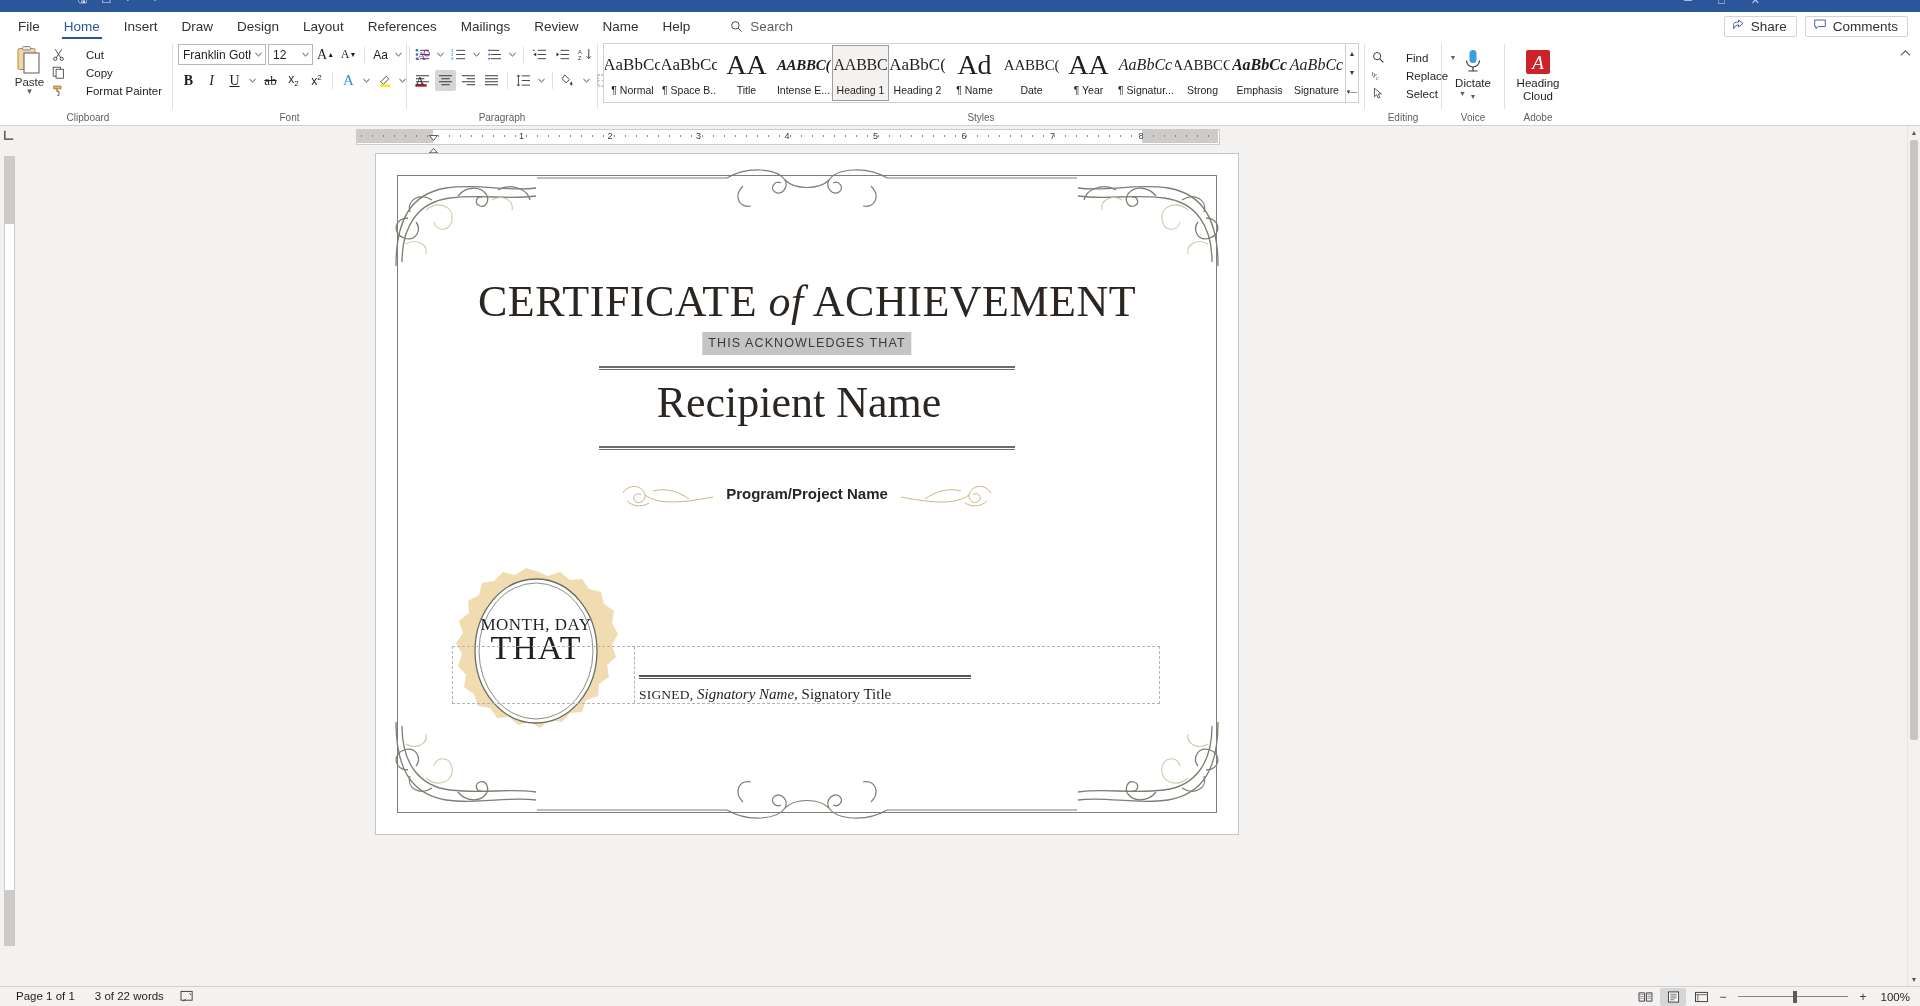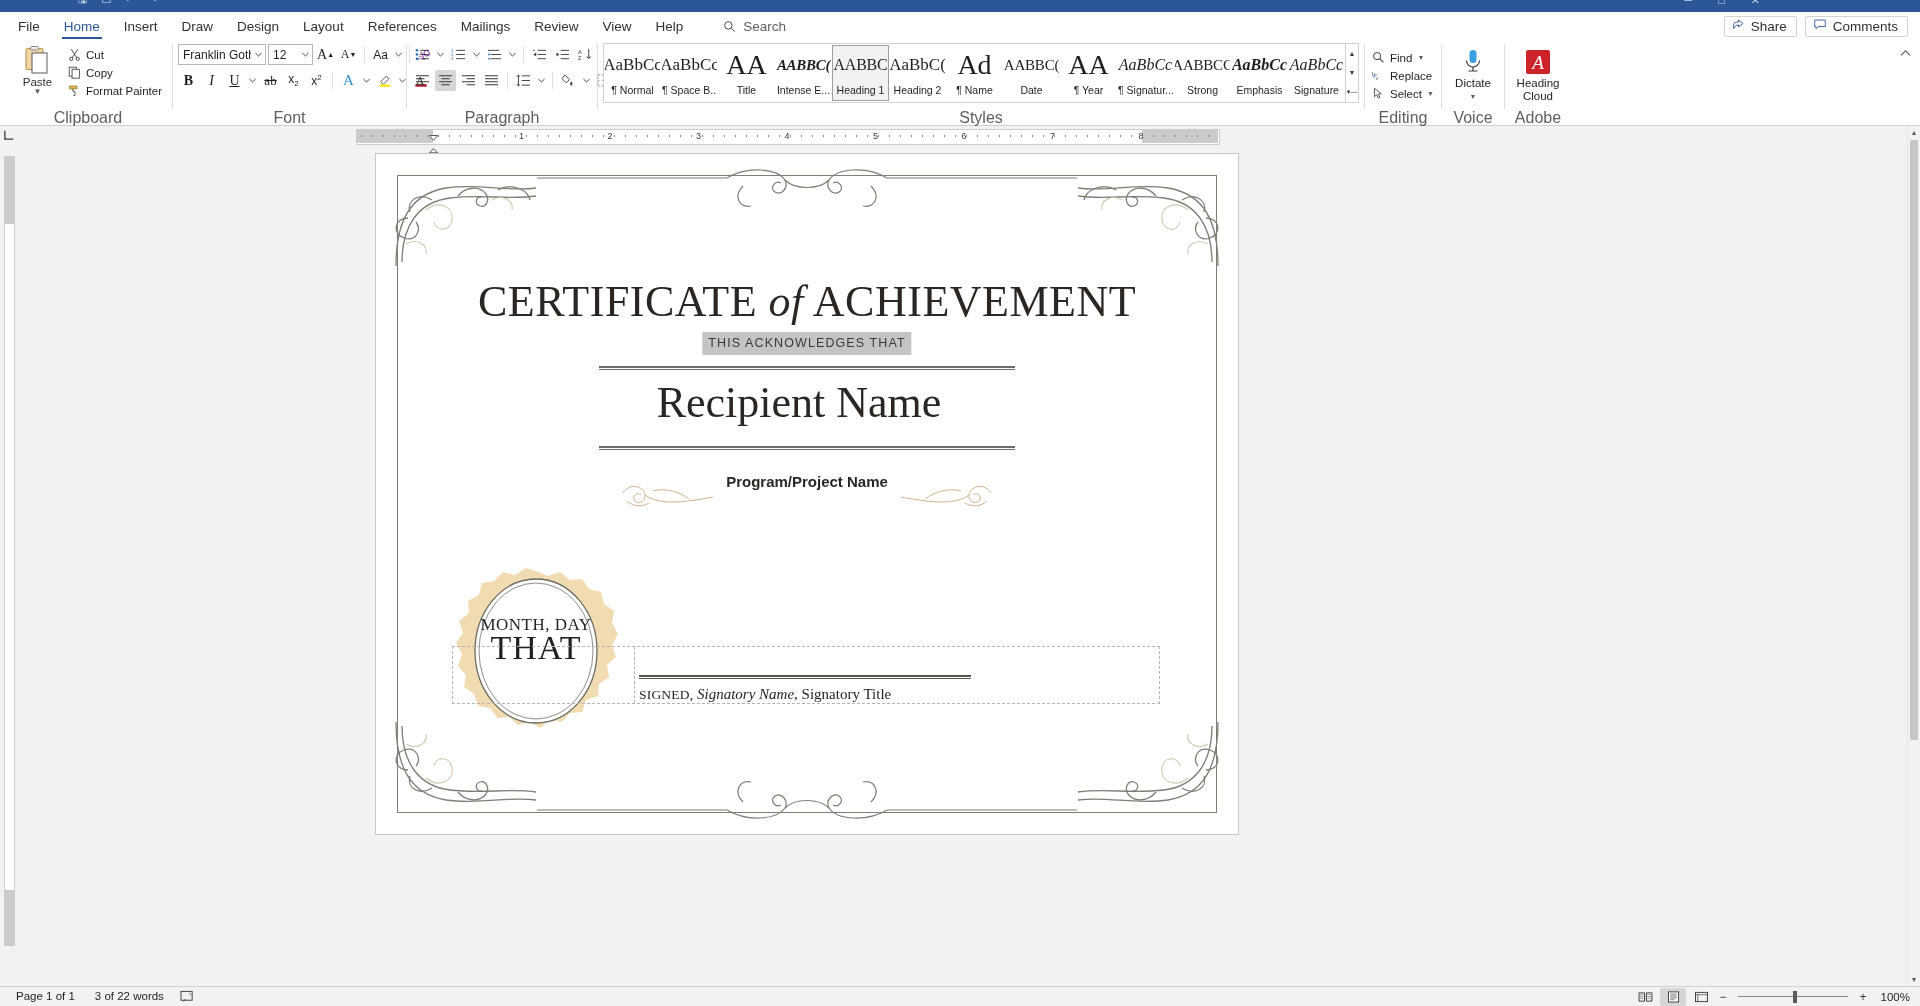--- a/index.html
+++ b/index.html
@@ -51,34 +51,34 @@
   }
 
   
   .ribbon {
     flex:0 0 86px; background:#ffffff; display:flex; align-items:stretch;
     border-bottom:1px solid #d2d0ce; position:relative; padding-left:4px;
   }
   .group { position:relative; display:flex; flex-direction:column; padding:3px 5px 0 5px; }
   .group-body { display:flex; flex:1; align-items:flex-start; }
   .group-label {
-    height:14px; font-size:16px; color:#605e5c; text-align:center;
+    height:14px; font-size:10px; color:#605e5c; text-align:center;
     line-height:13px; position:relative;
   }
   .group-sep { width:1px; background:#e1dfdd; margin:4px 0 16px 0; flex:0 0 1px; }
 
   
   .clip { width:58px; display:flex; flex-direction:column; align-items:center;
           font-size:11px; color:#323130; padding-top:2px; cursor:pointer; }
   .clip-ico { width:28px; height:30px; position:relative; }
   .clip-lbl { font-size:11.5px; line-height:12px; margin-top:1px; }
   .clip-caret { font-size:8px; line-height:8px; color:#605e5c; }
   .clipcmds { display:flex; flex-direction:column; gap:1px; padding-top:3px; }
   .cmd {
-    display:flex; align-items:center; gap:5px; font-size:11.5px; color:#201f1e;
+    display:flex; align-items:center; gap:21px; font-size:11.5px; color:#201f1e;
     padding:1px 5px 1px 2px; height:17px; border-radius:2px; cursor:pointer; white-space:nowrap;
   }
   .cmd svg { flex:0 0 auto; }
 
   
   .fontgrp { width:233px; }
   .frow { display:flex; align-items:center; gap:2px; height:23px; }
   .frow.r2 { margin-top:3px; }
   .combo {
     border:1px solid #b9b7b5; background:#fff; height:21px; display:flex;
@@ -283,21 +283,21 @@
     <div class="tabs">
       <div class="tab">File</div>
       <div class="tab active">Home</div>
       <div class="tab">Insert</div>
       <div class="tab">Draw</div>
       <div class="tab">Design</div>
       <div class="tab">Layout</div>
       <div class="tab">References</div>
       <div class="tab">Mailings</div>
       <div class="tab">Review</div>
-      <div class="tab">View</div>
+      <div class="tab">Name</div>
       <div class="tab">Help</div>
     </div>
     <div class="searchbox">
       <span class="mag">
         <svg width="13" height="13" viewBox="0 0 16 16">
             <circle cx="6.6" cy="6.6" r="4.6" fill="none" stroke="#444" stroke-width="1.2"></circle>
             <line x1="10.1" y1="10.1" x2="14.2" y2="14.2" stroke="#444" stroke-width="1.2"></line>
           </svg>
       </span>
       <span>Search</span>
@@ -982,21 +982,21 @@
           <div class="flourish-r" style="right:243px; top:327px;">
             <svg width="95" height="30" viewBox="0 0 95 30">
               <g fill="none" stroke="#cbb489" stroke-width="1">
                 <path d="M4 12 C10 2 24 4 26 14 C27 20 20 24 16 20 C12 16 18 10 22 14"></path>
                 <path d="M26 14 C40 24 62 22 94 16"></path>
                 <path d="M34 10 C48 6 62 12 70 18"></path>
                 <path d="M8 20 C14 26 24 26 30 22"></path>
               </g>
             </svg>
           </div>
-          <div class="program" style="top:319px;">Program/Project Name</div>
+          <div class="program" style="top:331px;">Program/Project Name</div>
 
           <div class="seal" style="left:76px; top:413px; width:168px; height:168px;">
             <svg width="168" height="168" viewBox="0 0 168 168">
               <g fill="#f0dcb0">
                 <path d="M84 4
                          L96 9 L108 5 L118 13 L130 12 L137 22 L149 25 L152 37 L162 44 L160 56 L166 67
                          L160 78 L164 90 L155 98 L157 110 L147 117 L146 129 L134 133 L130 145 L118 146
                          L110 155 L98 153 L88 161 L78 155 L66 158 L57 150 L45 151 L38 141 L26 139
                          L22 127 L12 120 L14 108 L6 99 L10 87 L4 76 L11 66 L7 54 L17 46 L16 34
                          L27 28 L30 16 L42 14 L51 5 L63 8 L74 1 Z"></path>

